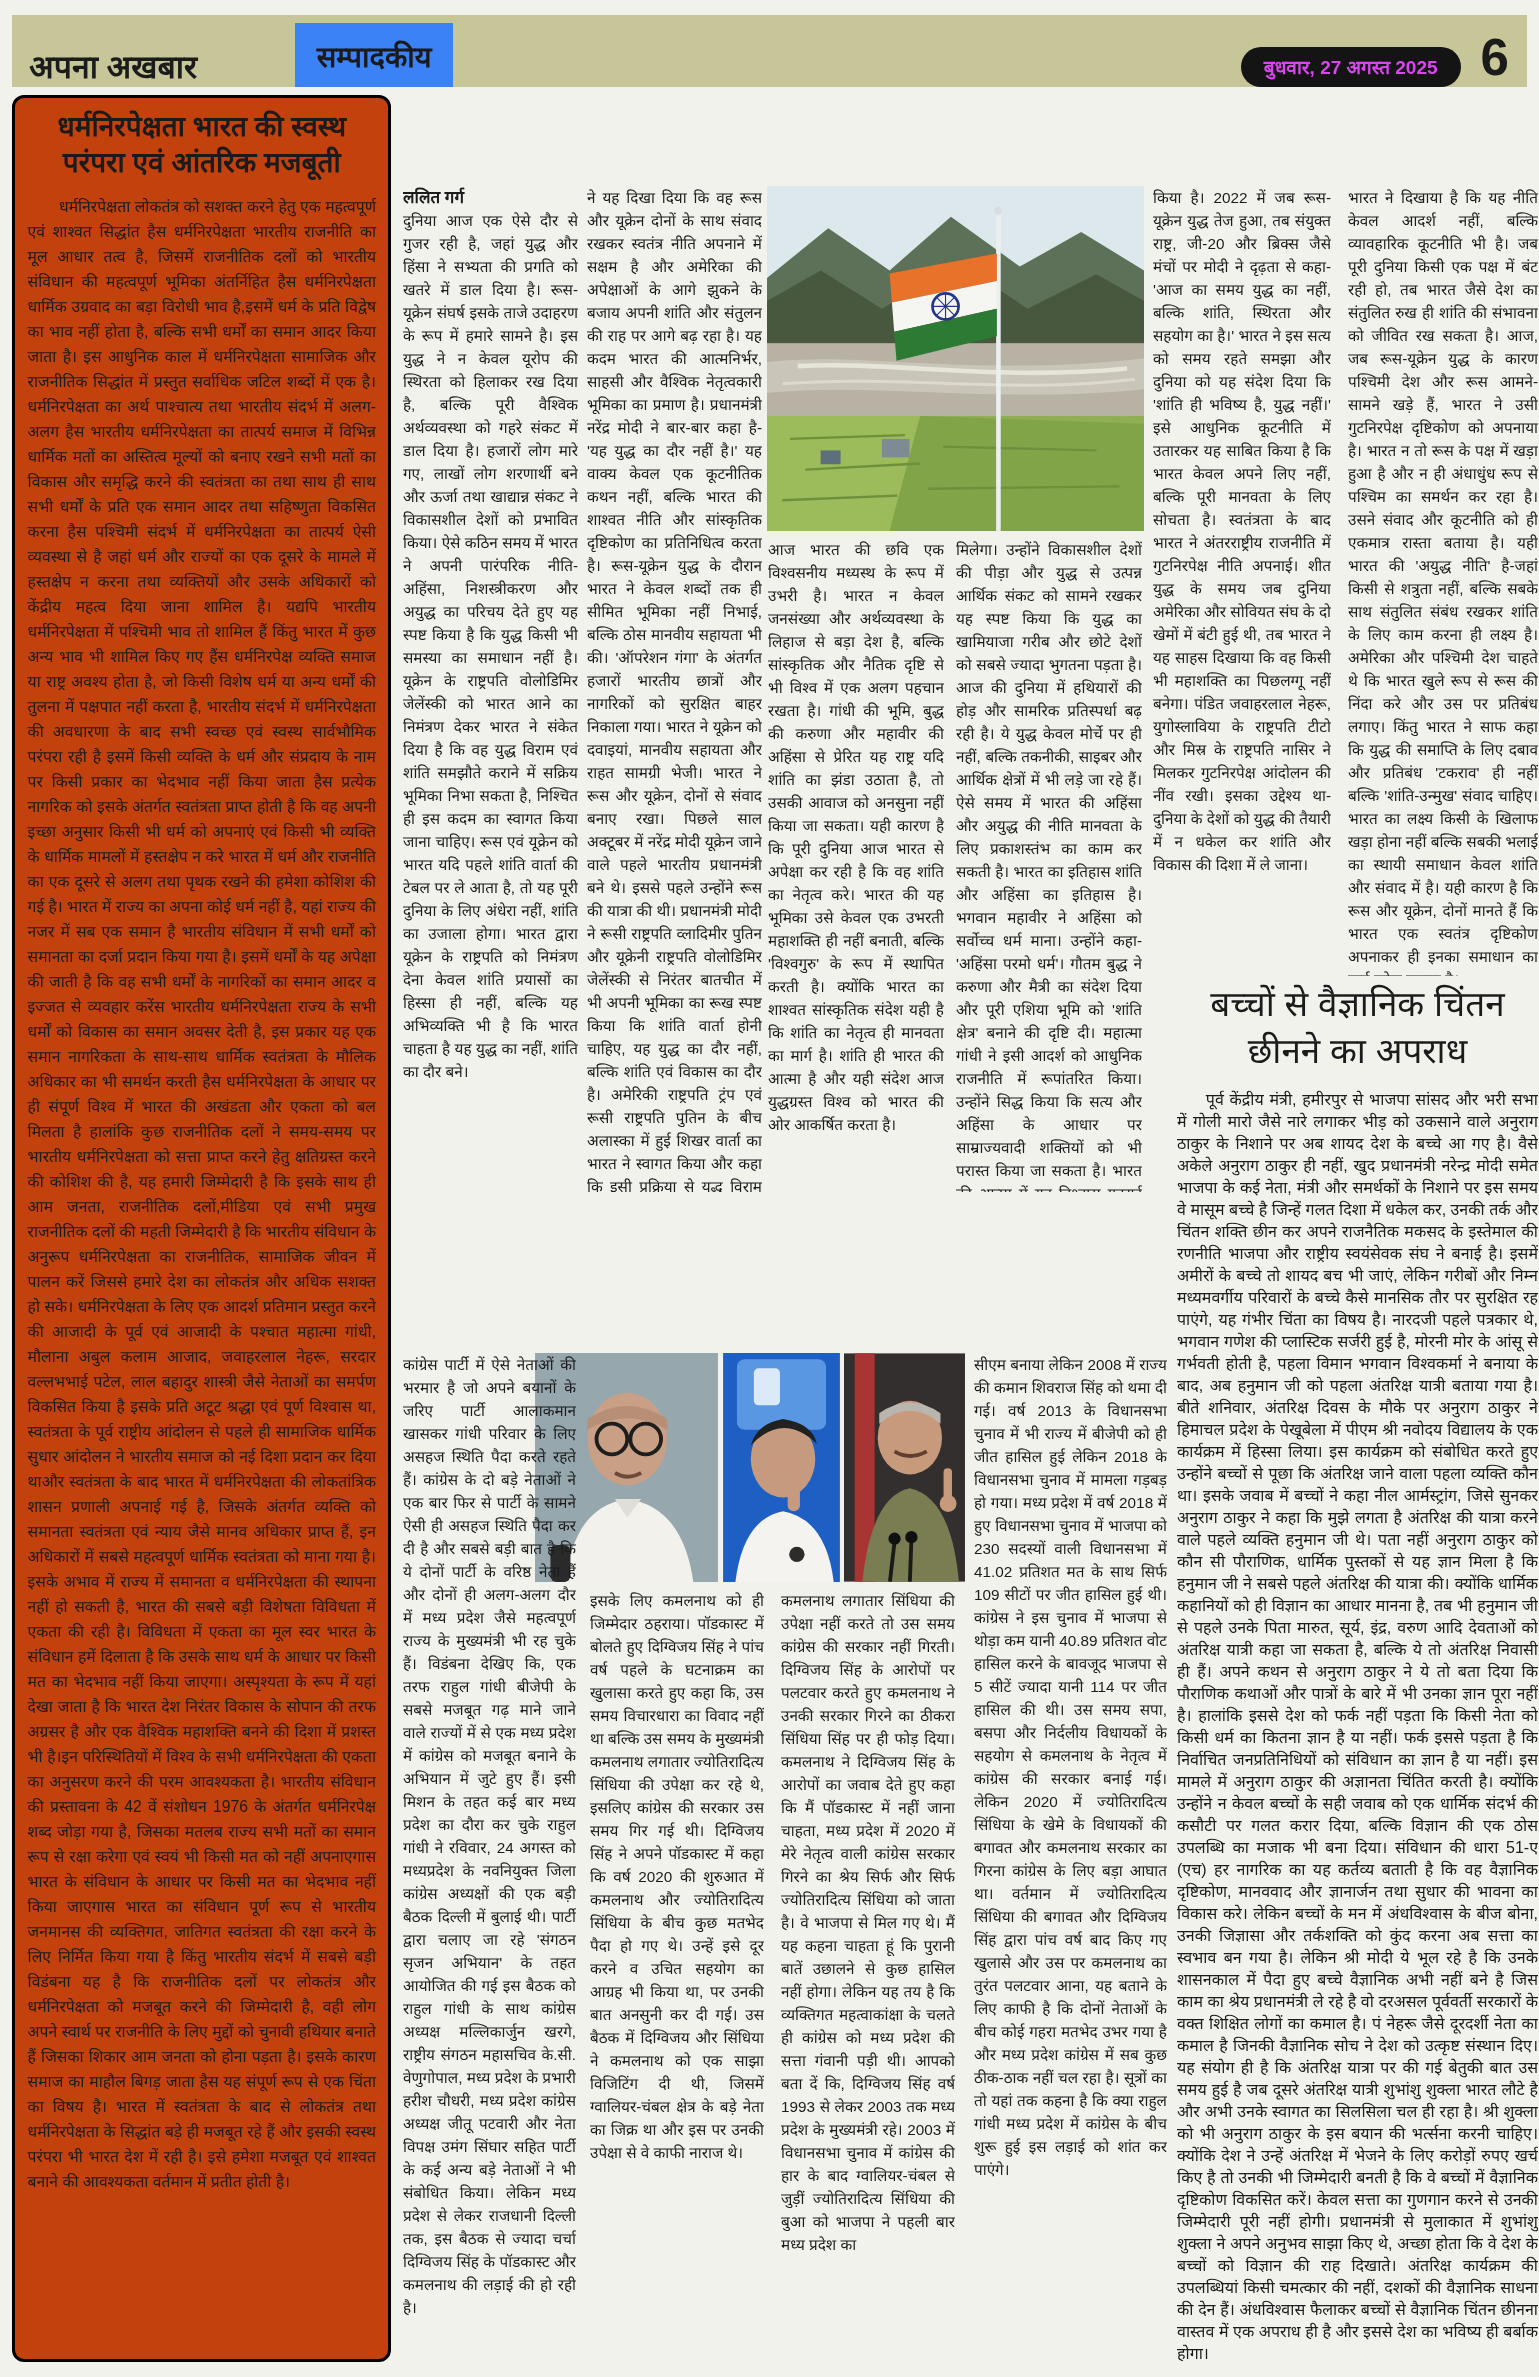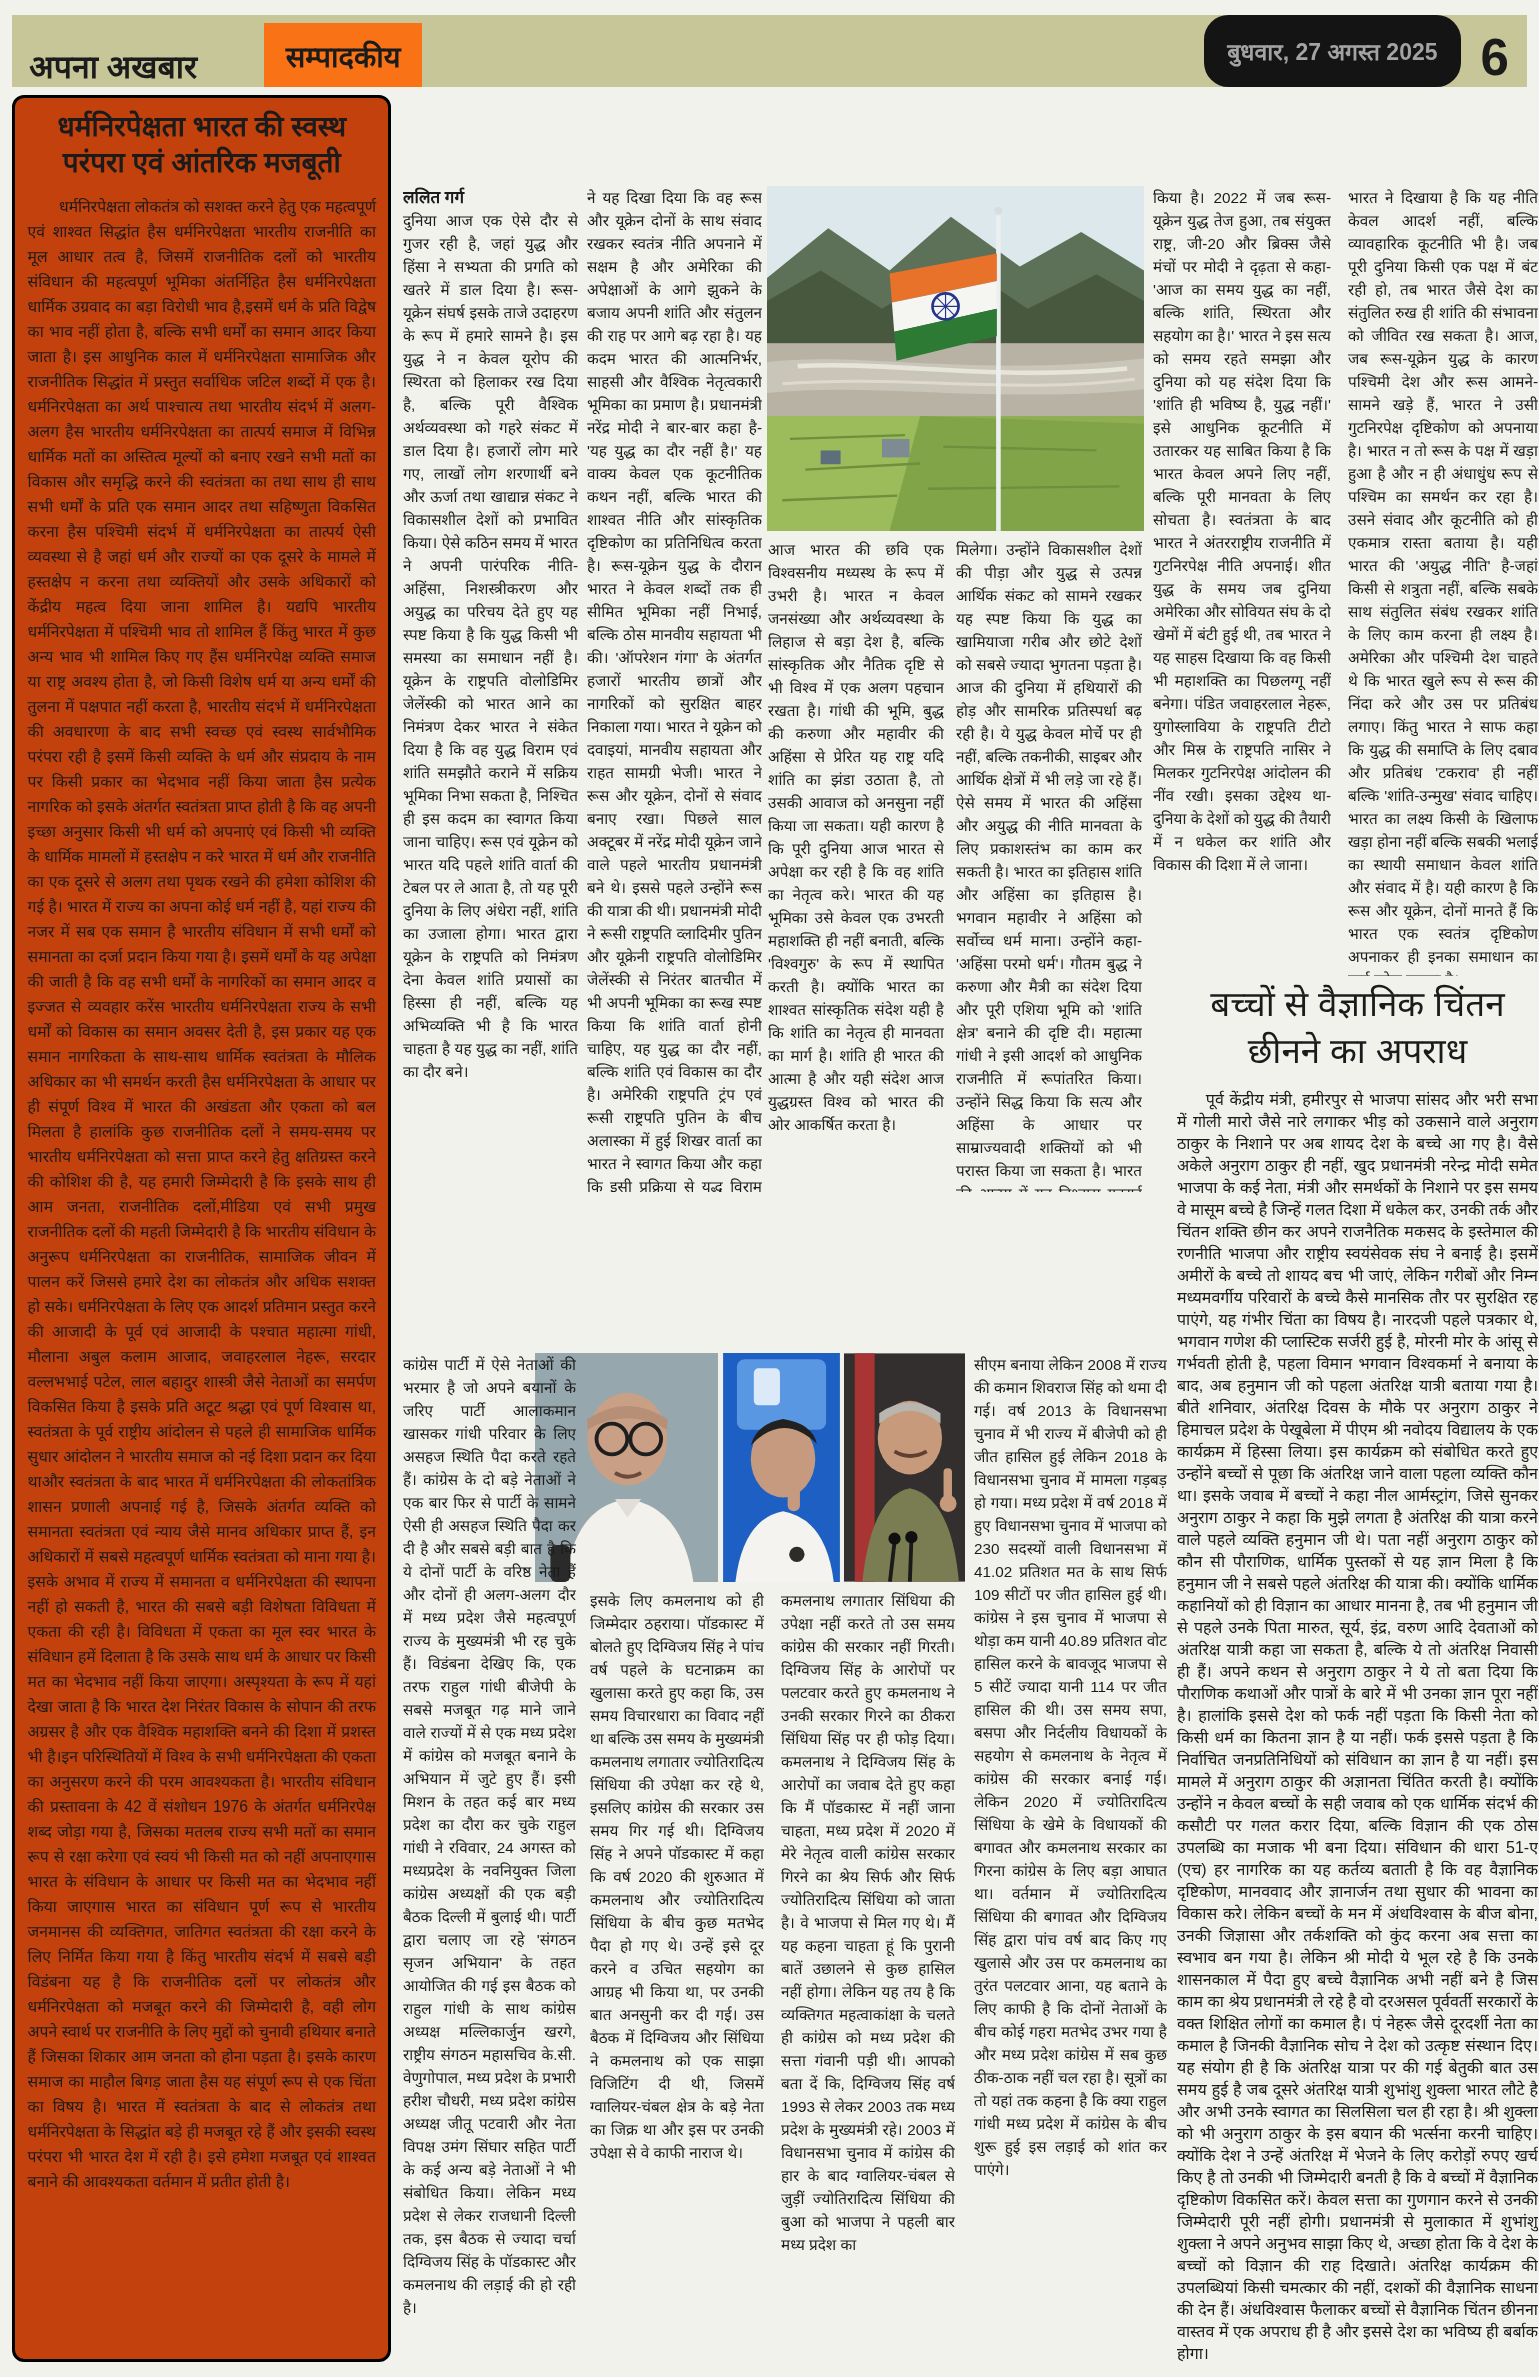--- a/index.html
+++ b/index.html
@@ -2,24 +2,24 @@
 <html style="font-size:12.3px"><head>
 <meta charset="utf-8">
 <style>
   html,body{margin:0;padding:0}
   #page{position:relative;width:1540px;height:2377px;background:#f2f2ed;
         font-family:"Liberation Sans","DejaVu Sans",sans-serif;color:#1b1b1b;overflow:hidden}
   
   #masthead{position:absolute;left:12.3px;top:15.3px;width:1515px;height:72px;background:#c6c699;
             display:flex;align-items:flex-end}
   #paper-name{font-size:32px;font-weight:bold;padding-left:17px;white-space:nowrap}
-  #section-tab{margin-left:67px;background:#f97316;height:64px;display:flex;align-items:center;
+  #section-tab{margin-left:98px;background:#3b82f6;height:64px;display:flex;align-items:center;
                padding:0 21.5px;font-size:29px;font-weight:bold}
-  #date-pill{margin-left:auto;background:#141414;color:#a3a3a3;border-radius:24.5px;padding:20px 23px;
-             font-size:23px;font-weight:bold;white-space:nowrap}
+  #date-pill{margin-left:auto;background:#141414;color:#d946ef;border-radius:24.5px;padding:7px 23px;
+             font-size:19px;font-weight:bold;white-space:nowrap}
   #page-number{font-size:51px;font-weight:bold;margin:0 18.4px 0 20px}
   
   #left-article{position:absolute;left:12.3px;top:95px;width:379px;height:2267px;border:3.1px solid #000;
                 border-radius:12px;padding:9.2px 12.3px;box-sizing:border-box;overflow:hidden;background:#c2410c}
   #left-title{font-size:28px;font-weight:bold;line-height:1.3;text-align:center;margin:1.5px 0 12.3px}
   #left-body{font-size:15.7px;line-height:25px;text-align:justify;text-indent:2em}
   
   #main-headline{position:absolute;left:399px;top:94px;width:1140px;height:86px;font-size:46px;
                  font-weight:bold;text-align:center;letter-spacing:-0.8px;white-space:nowrap;overflow:hidden}
   .col{position:absolute;text-align:justify;overflow:hidden;font-size:15.3px;line-height:23px}

